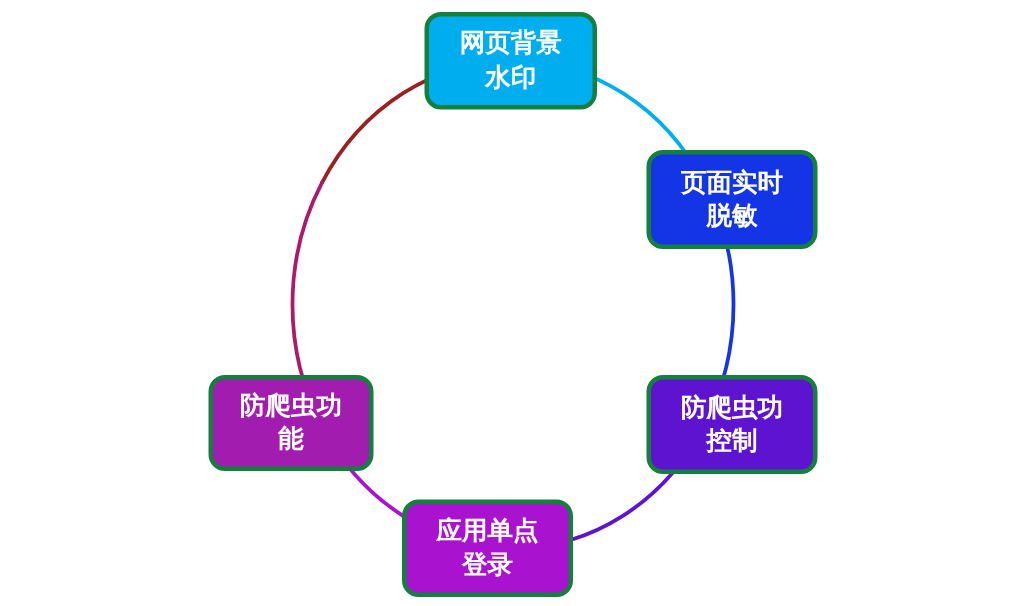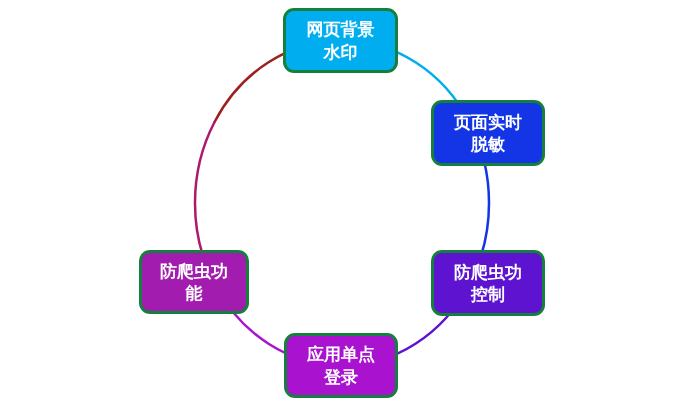--- a/index.html
+++ b/index.html
@@ -33,21 +33,21 @@
     text-align: center;
     color: #ffffff;
     font-weight: bold;
     font-size: 17px;
     line-height: 1.32;
   }
   .node-label { white-space: pre-line; }
   .node-top          { left: 283px; top:   8px; width: 115px; height: 65px; }
   .node-top-right    { left: 431px; top:  100px; width: 114px; height: 66px; }
   .node-bottom-right { left: 431px; top: 250px; width: 114px; height: 66px; }
-  .node-bottom       { left: 284px; top: 333px; width: 114px; height: 65px; }
+  .node-bottom       { left: 268px; top: 333px; width: 114px; height: 65px; }
   .node-bottom-left  { left: 139px; top: 250px; width: 110px; height: 64px; }
   .node-top-left     { left: 139px; top:  85px; width: 109px; height: 66px; }
 </style>
 </head>
 <body>
 
 <div class="canvas">
 
   <svg class="arcs" width="678" height="404" viewBox="0 0 678 404">
     <path d="M 214.69 121.75 A 147 162.5 0 0 1 342 40.5" stroke="#9C2020"></path>

